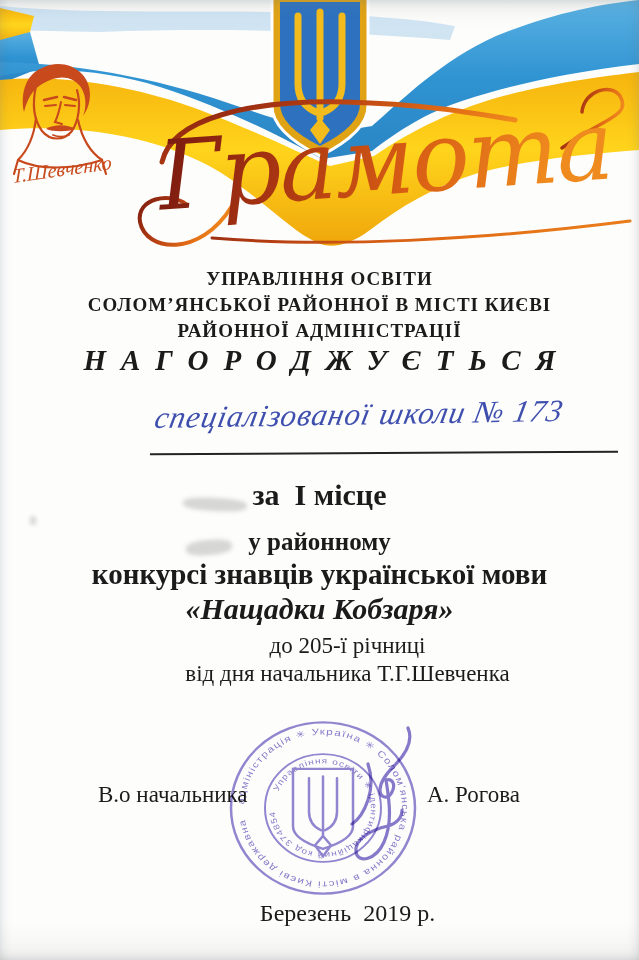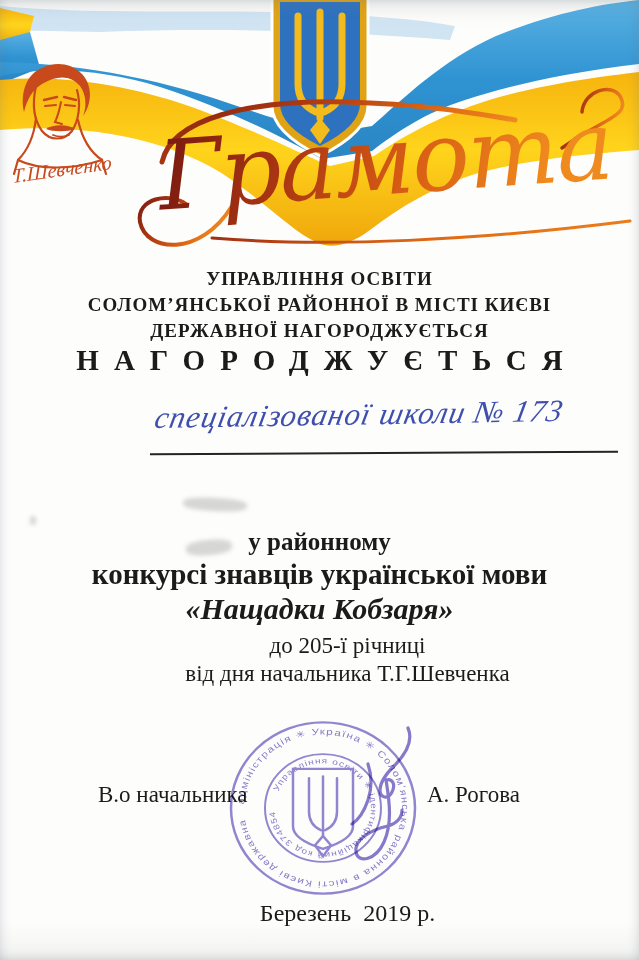--- a/index.html
+++ b/index.html
@@ -11,21 +11,21 @@
   .page::after{
     content:"";position:absolute;inset:0;pointer-events:none;z-index:30;
     box-shadow:inset 0 10px 18px -12px rgba(120,130,140,.45),
                inset -8px 0 14px -10px rgba(120,130,140,.30),
                inset 8px 0 14px -10px rgba(120,130,140,.28),
                inset 0 -10px 16px -12px rgba(120,130,140,.38);
   }
   .abs{position:absolute;}
   .c{position:absolute;left:0;width:639px;text-align:center;}
   .org-line{font-weight:bold;font-size:19px;letter-spacing:1px;line-height:26px;z-index:4;}
-  .heading{font-weight:bold;font-size:29px;z-index:4;}
+  .heading{font-weight:bold;font-size:29px;z-index:4;font-style:italic;}
   .heading span{letter-spacing:15px;margin-right:-15px;}
   .bold-line{font-weight:bold;z-index:4;white-space:pre;}
   .reg-line{font-size:23px;z-index:4;margin-left:28px;}
   .title{
     left:140px;top:104px;width:490px;text-align:center;z-index:2;
     font-family:"DejaVu Serif",serif;font-style:italic;font-size:96px;line-height:1.2;
     letter-spacing:-2px;transform:rotate(-4deg);
     background:linear-gradient(108deg,#7d1c10 8%,#a93512 30%,#d85d14 55%,#ef8a1e 82%);
     -webkit-background-clip:text;background-clip:text;
     -webkit-text-fill-color:transparent;color:#d4641a;
@@ -113,29 +113,30 @@
       <path d="M28,60 C26,78 20,92 10,102 M70,62 C74,80 82,94 94,102" stroke-width="2.2"></path>
       <path d="M10,102 C30,112 64,112 94,102 L98,116 M10,102 L6,116" stroke-width="2.2"></path>
     </g>
   </svg>
   <div class="abs portrait-sig">Т.Шевченко</div>
 
   <div class="abs title">Грамота</div>
 
   <div class="c org-line" style="top:266px">УПРАВЛІННЯ ОСВІТИ</div>
   <div class="c org-line" style="top:292px">СОЛОМ’ЯНСЬКОЇ РАЙОННОЇ В МІСТІ КИЄВІ</div>
-  <div class="c org-line" style="top:318px">ДЕРЖАВНОЇ НАГОРОДЖУЄТЬСЯ</div>
+  <div class="c org-line" style="top:318px">РАЙОННОЇ АДМІНІСТРАЦІЇ</div>
 
   <div class="c heading" style="top:344px">
     <span>НАГОРОДЖУЄТЬСЯ</span>
   </div>
 
   <div class="abs handwriting">спеціалізованої школи № 173</div>
   <div class="abs write-line"></div>
 
+  <div class="c bold-line" style="top:478px;font-size:30px">за  І місце</div>
   <div class="c bold-line" style="top:528px;font-size:25px">у районному</div>
   <div class="c bold-line" style="top:558px;font-size:29px">конкурсі знавців української мови</div>
   <div class="c bold-line" style="top:592px;font-size:30px;font-style:italic">«Нащадки Кобзаря»</div>
   <div class="c reg-line" style="top:633px">до 205-ї річниці</div>
   <div class="c reg-line" style="top:661px">від дня начальника Т.Г.Шевченка</div>
 
   <div class="abs" style="left:98px;top:782px;font-size:23px;z-index:4">В.о начальника</div>
   <div class="abs" style="left:427px;top:782px;font-size:23px;z-index:4">А. Рогова</div>
 
   <svg class="abs stamp" width="200" height="200" viewBox="0 0 200 200">

